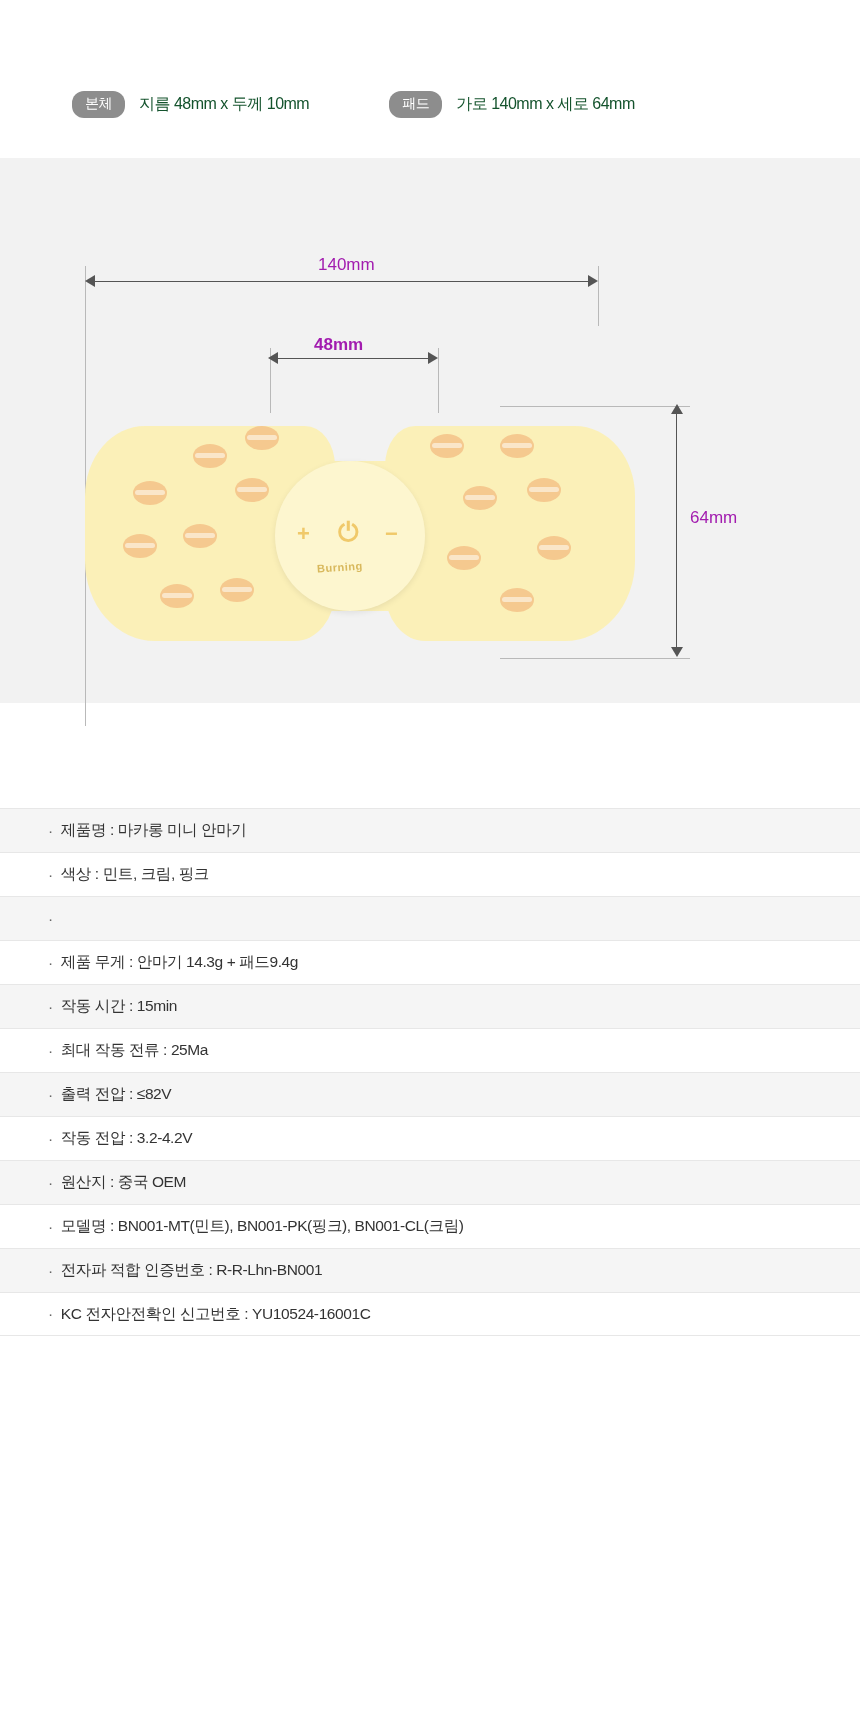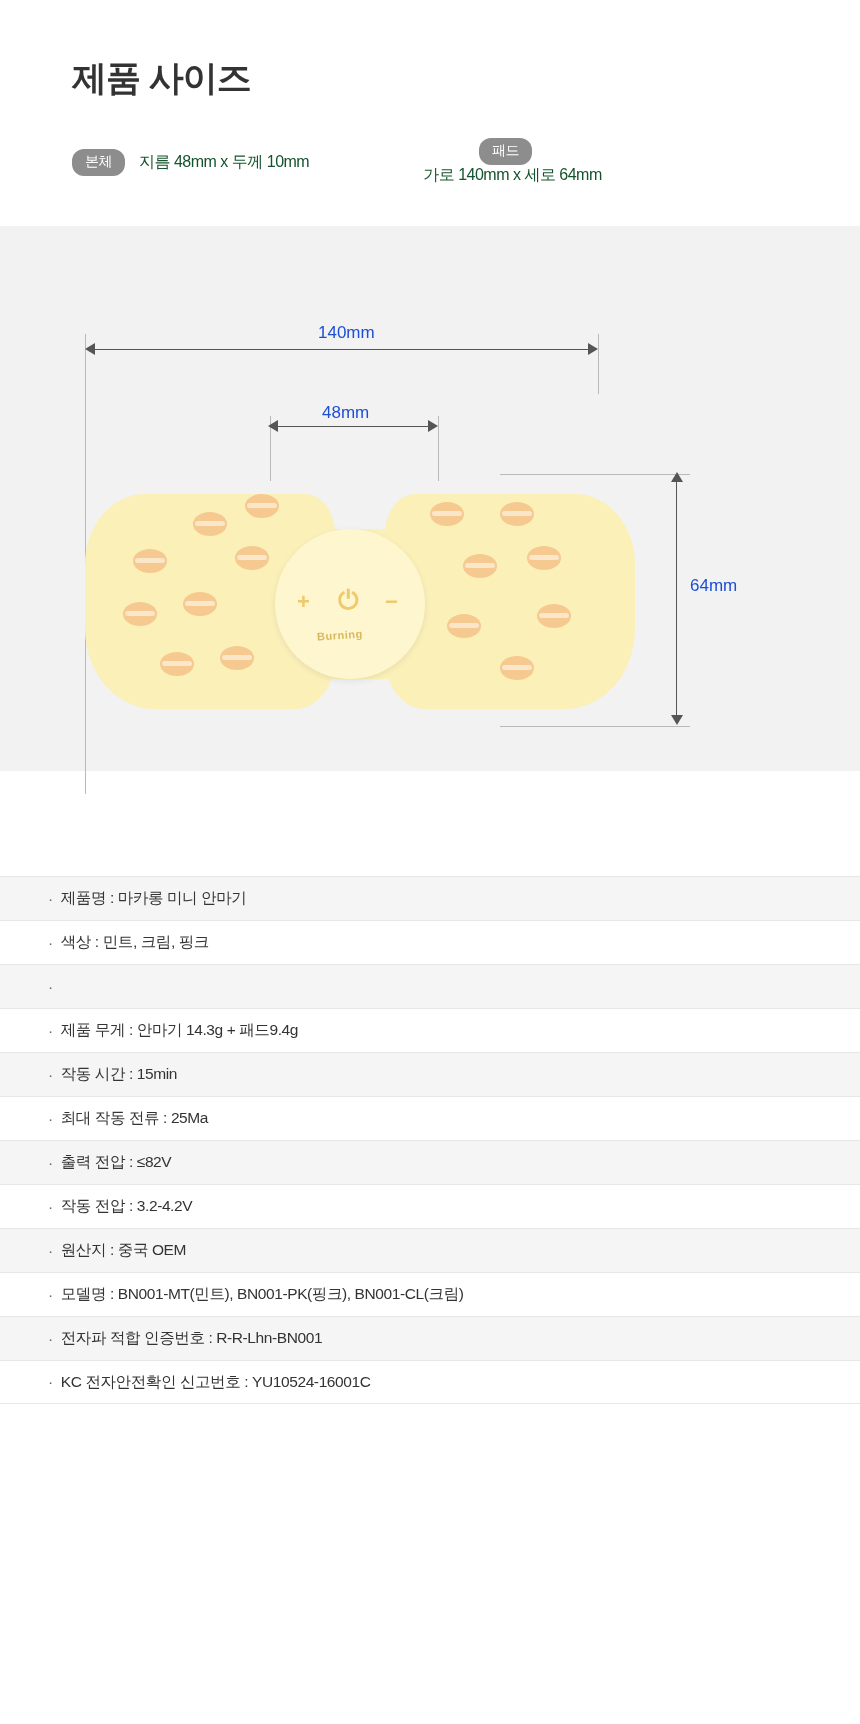--- a/index.html
+++ b/index.html
@@ -23,21 +23,21 @@
     padding-left: 72px;
   }
   .badge-row {
     display: flex;
     align-items: center;
     padding-left: 72px;
     margin-top: 36px;
     margin-bottom: 40px;
   }
   .badge-group { display: flex; align-items: center; }
-  .badge-group + .badge-group { margin-left: 100px; flex-direction: column; }
+  .badge-group + .badge-group { margin-left: 80px; }
   .badge {
     background: #8d8d8d;
     color: #ffffff;
     font-size: 14px;
     border-radius: 12px;
     padding: 4px 13px 5px 13px;
     letter-spacing: -0.5px;
     white-space: nowrap;
   }
   .badge-text {
@@ -66,21 +66,21 @@
     position: absolute;
     width: 0; height: 0;
   }
   .arrow-l { border-top: 6px solid transparent; border-bottom: 6px solid transparent; border-right: 10px solid #555; }
   .arrow-r { border-top: 6px solid transparent; border-bottom: 6px solid transparent; border-left: 10px solid #555; }
   .arrow-u { border-left: 6px solid transparent; border-right: 6px solid transparent; border-bottom: 10px solid #555; }
   .arrow-d { border-left: 6px solid transparent; border-right: 6px solid transparent; border-top: 10px solid #555; }
   .dim-label {
     position: absolute;
     font-size: 17px;
-    color: #1d4ed8;
+    color: #a21caf;
     letter-spacing: 0;
     white-space: nowrap;
   }
 
   
   .device-wrap { position: absolute; left: 85px; top: 440px; width: 600px; height: 250px; }
   .pad {
     position: absolute;
     background: #fbf0b8;
   }
@@ -159,21 +159,20 @@
   }
   .spec-row:last-child { border-bottom: 1px solid #e7e7e7; }
   .spec-row.odd { background: #f5f5f5; }
   .spec-row.even { background: #ffffff; }
   .dot { margin-right: 8px; color: #666; }
 </style>
 </head>
 <body>
 
 <div class="size-section">
-  <h2 class="sec-title">제품 사이즈</h2>
   <div class="badge-row">
     <div class="badge-group">
       <span class="badge">본체</span>
       <span class="badge-text">지름 48mm x 두께 10mm</span>
     </div>
     <div class="badge-group">
       <span class="badge">패드</span>
       <span class="badge-text">가로 140mm x 세로 64mm</span>
     </div>
   </div>
@@ -188,21 +187,21 @@
   <div class="dim-line dim-h" style="left:90px; top:123px; width:505px;"></div>
   <div class="arrow arrow-l" style="left:85px; top:117px;"></div>
   <div class="arrow arrow-r" style="left:588px; top:117px;"></div>
   <div class="dim-label" style="left:318px; top:97px;">140mm</div>
 
   <div class="tick dim-v" style="left:270px; top:190px; height:65px; background:#b9b9b9;"></div>
   <div class="tick dim-v" style="left:438px; top:190px; height:65px; background:#b9b9b9;"></div>
   <div class="dim-line dim-h" style="left:275px; top:200px; width:160px;"></div>
   <div class="arrow arrow-l" style="left:268px; top:194px;"></div>
   <div class="arrow arrow-r" style="left:428px; top:194px;"></div>
-  <div class="dim-label" style="left:322px; top:177px;">48mm</div>
+  <div class="dim-label" style="left:314px; top:177px;font-weight:bold;">48mm</div>
 
   <div class="tick dim-h" style="left:500px; top:248px; width:190px; height:1px; background:#b9b9b9;"></div>
   <div class="tick dim-h" style="left:500px; top:500px; width:190px; height:1px; background:#b9b9b9;"></div>
   <div class="dim-line dim-v" style="left:676px; top:253px; height:242px;"></div>
   <div class="arrow arrow-u" style="left:671px; top:246px;"></div>
   <div class="arrow arrow-d" style="left:671px; top:489px;"></div>
   <div class="dim-label" style="left:690px; top:350px;">64mm</div>
 
   <div class="device-wrap" style="left:85px; top:248px;">
     <div class="pad pad-left"></div>

